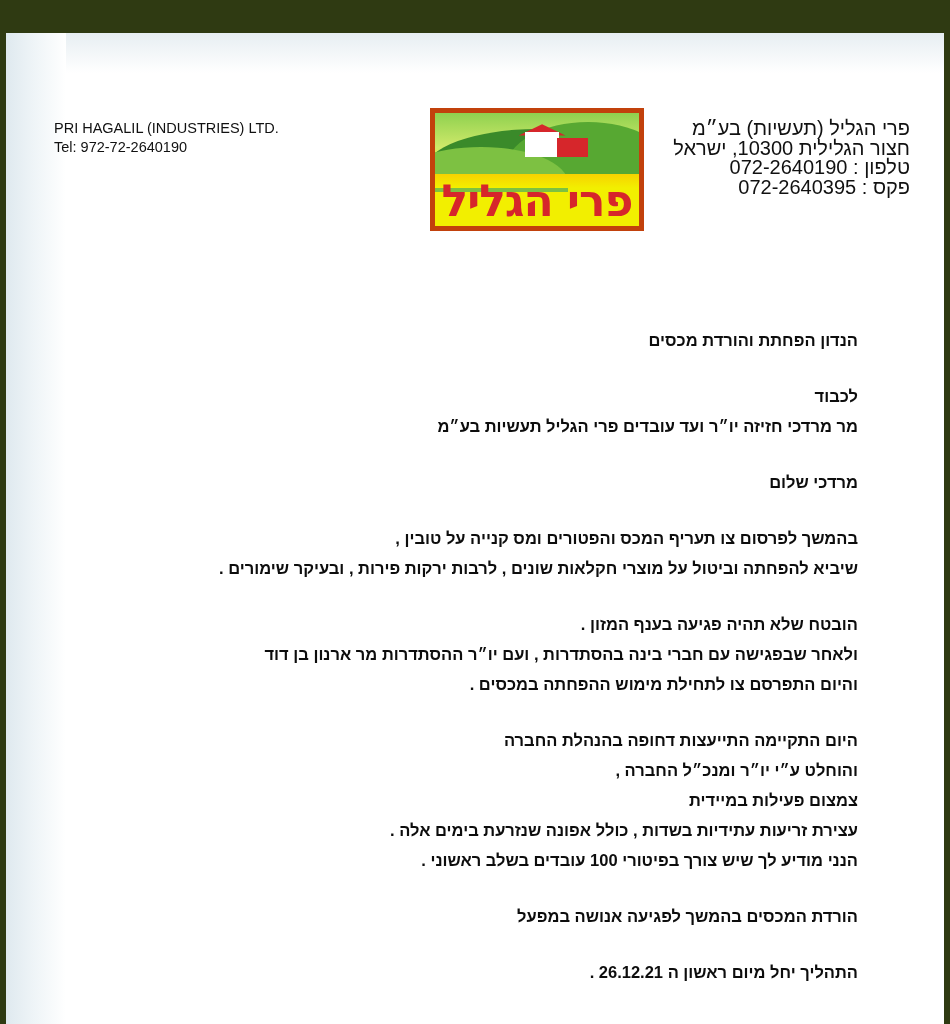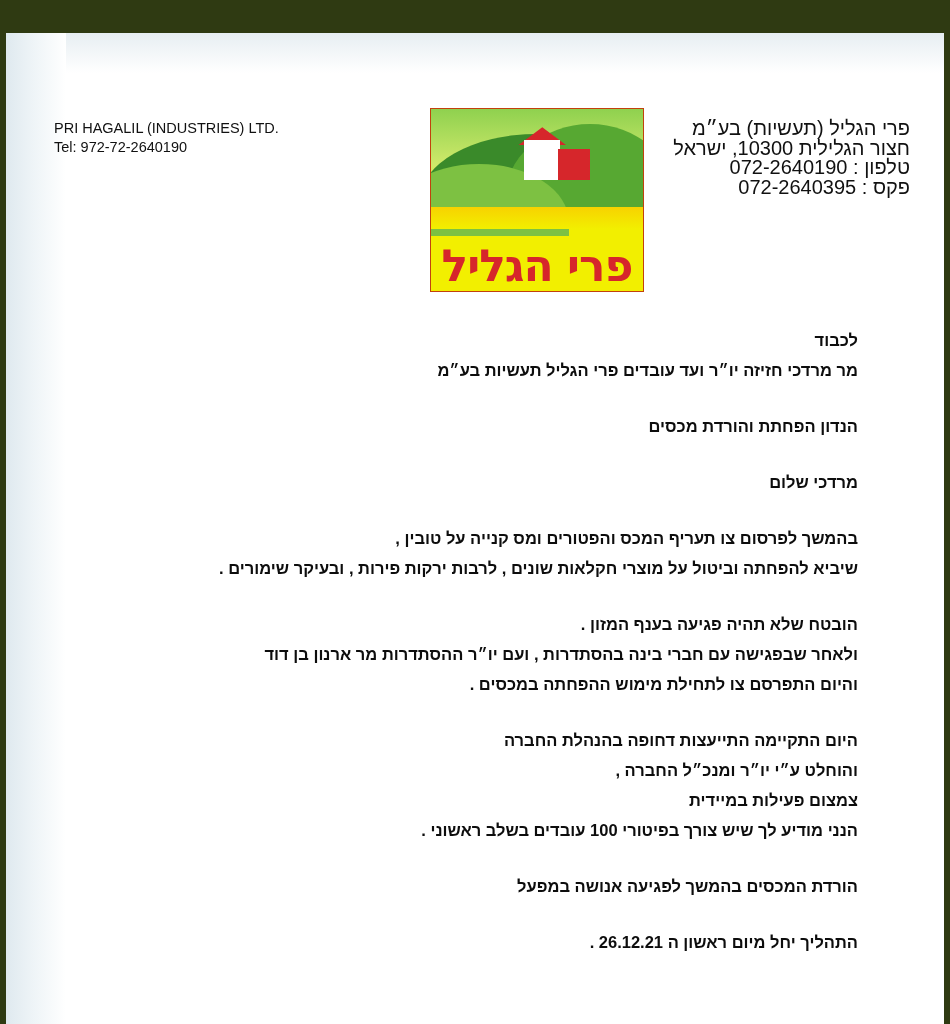--- a/index.html
+++ b/index.html
@@ -79,22 +79,22 @@
     text-align: right;
     white-space: nowrap;
   }
 
   
   .logo {
     position: absolute;
     left: 424px;
     top: -5px;
     width: 214px;
-    height: 184px;
-    border: 1px solid #c2410c;
+    height: 123px;
+    border: 5px solid #c2410c;
     box-sizing: border-box;
     overflow: hidden;
     background: #f2ef00;
   }
   .logo-sky {
     position: absolute;
     left: 0; top: 0;
     width: 100%;
     height: 56%;
     background: linear-gradient(to bottom, #8fd14f 0%, #cfe96a 55%, #f2ef00 100%);
@@ -222,26 +222,26 @@
       <div>פרי הגליל (תעשיות) בע״מ</div>
       <div>חצור הגלילית 10300, ישראל</div>
       <div>טלפון : 072-2640190</div>
       <div>פקס : 072-2640395</div>
     </div>
   </div>
 
   <div class="body-rtl">
 
     <div class="blk">
+      <p>הנדון הפחתת והורדת מכסים</p>
+    </div>
+
+    <div class="blk">
       <p class="to-line">לכבוד</p>
       <p>מר מרדכי חזיזה יו״ר ועד עובדים פרי הגליל תעשיות בע״מ</p>
-    </div>
-
-    <div class="blk">
-      <p>הנדון הפחתת והורדת מכסים</p>
     </div>
 
     <div class="blk">
       <p>מרדכי שלום</p>
     </div>
 
     <div class="blk">
       <p>בהמשך לפרסום צו תעריף המכס והפטורים  ומס קנייה על טובין ,</p>
       <p>שיביא להפחתה וביטול על מוצרי חקלאות שונים , לרבות ירקות פירות , ובעיקר שימורים .</p>
     </div>
@@ -249,20 +249,21 @@
     <div class="blk">
       <p>הובטח שלא תהיה פגיעה בענף המזון .</p>
       <p>ולאחר שבפגישה עם חברי בינה בהסתדרות , ועם יו״ר ההסתדרות מר ארנון בן דוד</p>
       <p>והיום התפרסם צו לתחילת מימוש ההפחתה במכסים .</p>
     </div>
 
     <div class="blk">
       <p>היום התקיימה התייעצות דחופה בהנהלת החברה</p>
       <p>והוחלט ע״י יו״ר ומנכ״ל החברה ,</p>
       <p>צמצום פעילות במיידית</p>
+      <p>עצירת זריעות עתידיות בשדות , כולל אפונה שנזרעת בימים אלה .</p>
       <p>הנני מודיע לך שיש צורך בפיטורי 100 עובדים בשלב ראשוני .</p>
     </div>
 
     <div class="blk">
       <p>הורדת המכסים בהמשך לפגיעה אנושה במפעל</p>
     </div>
 
     <div class="blk">
       <p>התהליך יחל מיום ראשון ה 26.12.21 .</p>
     </div>

